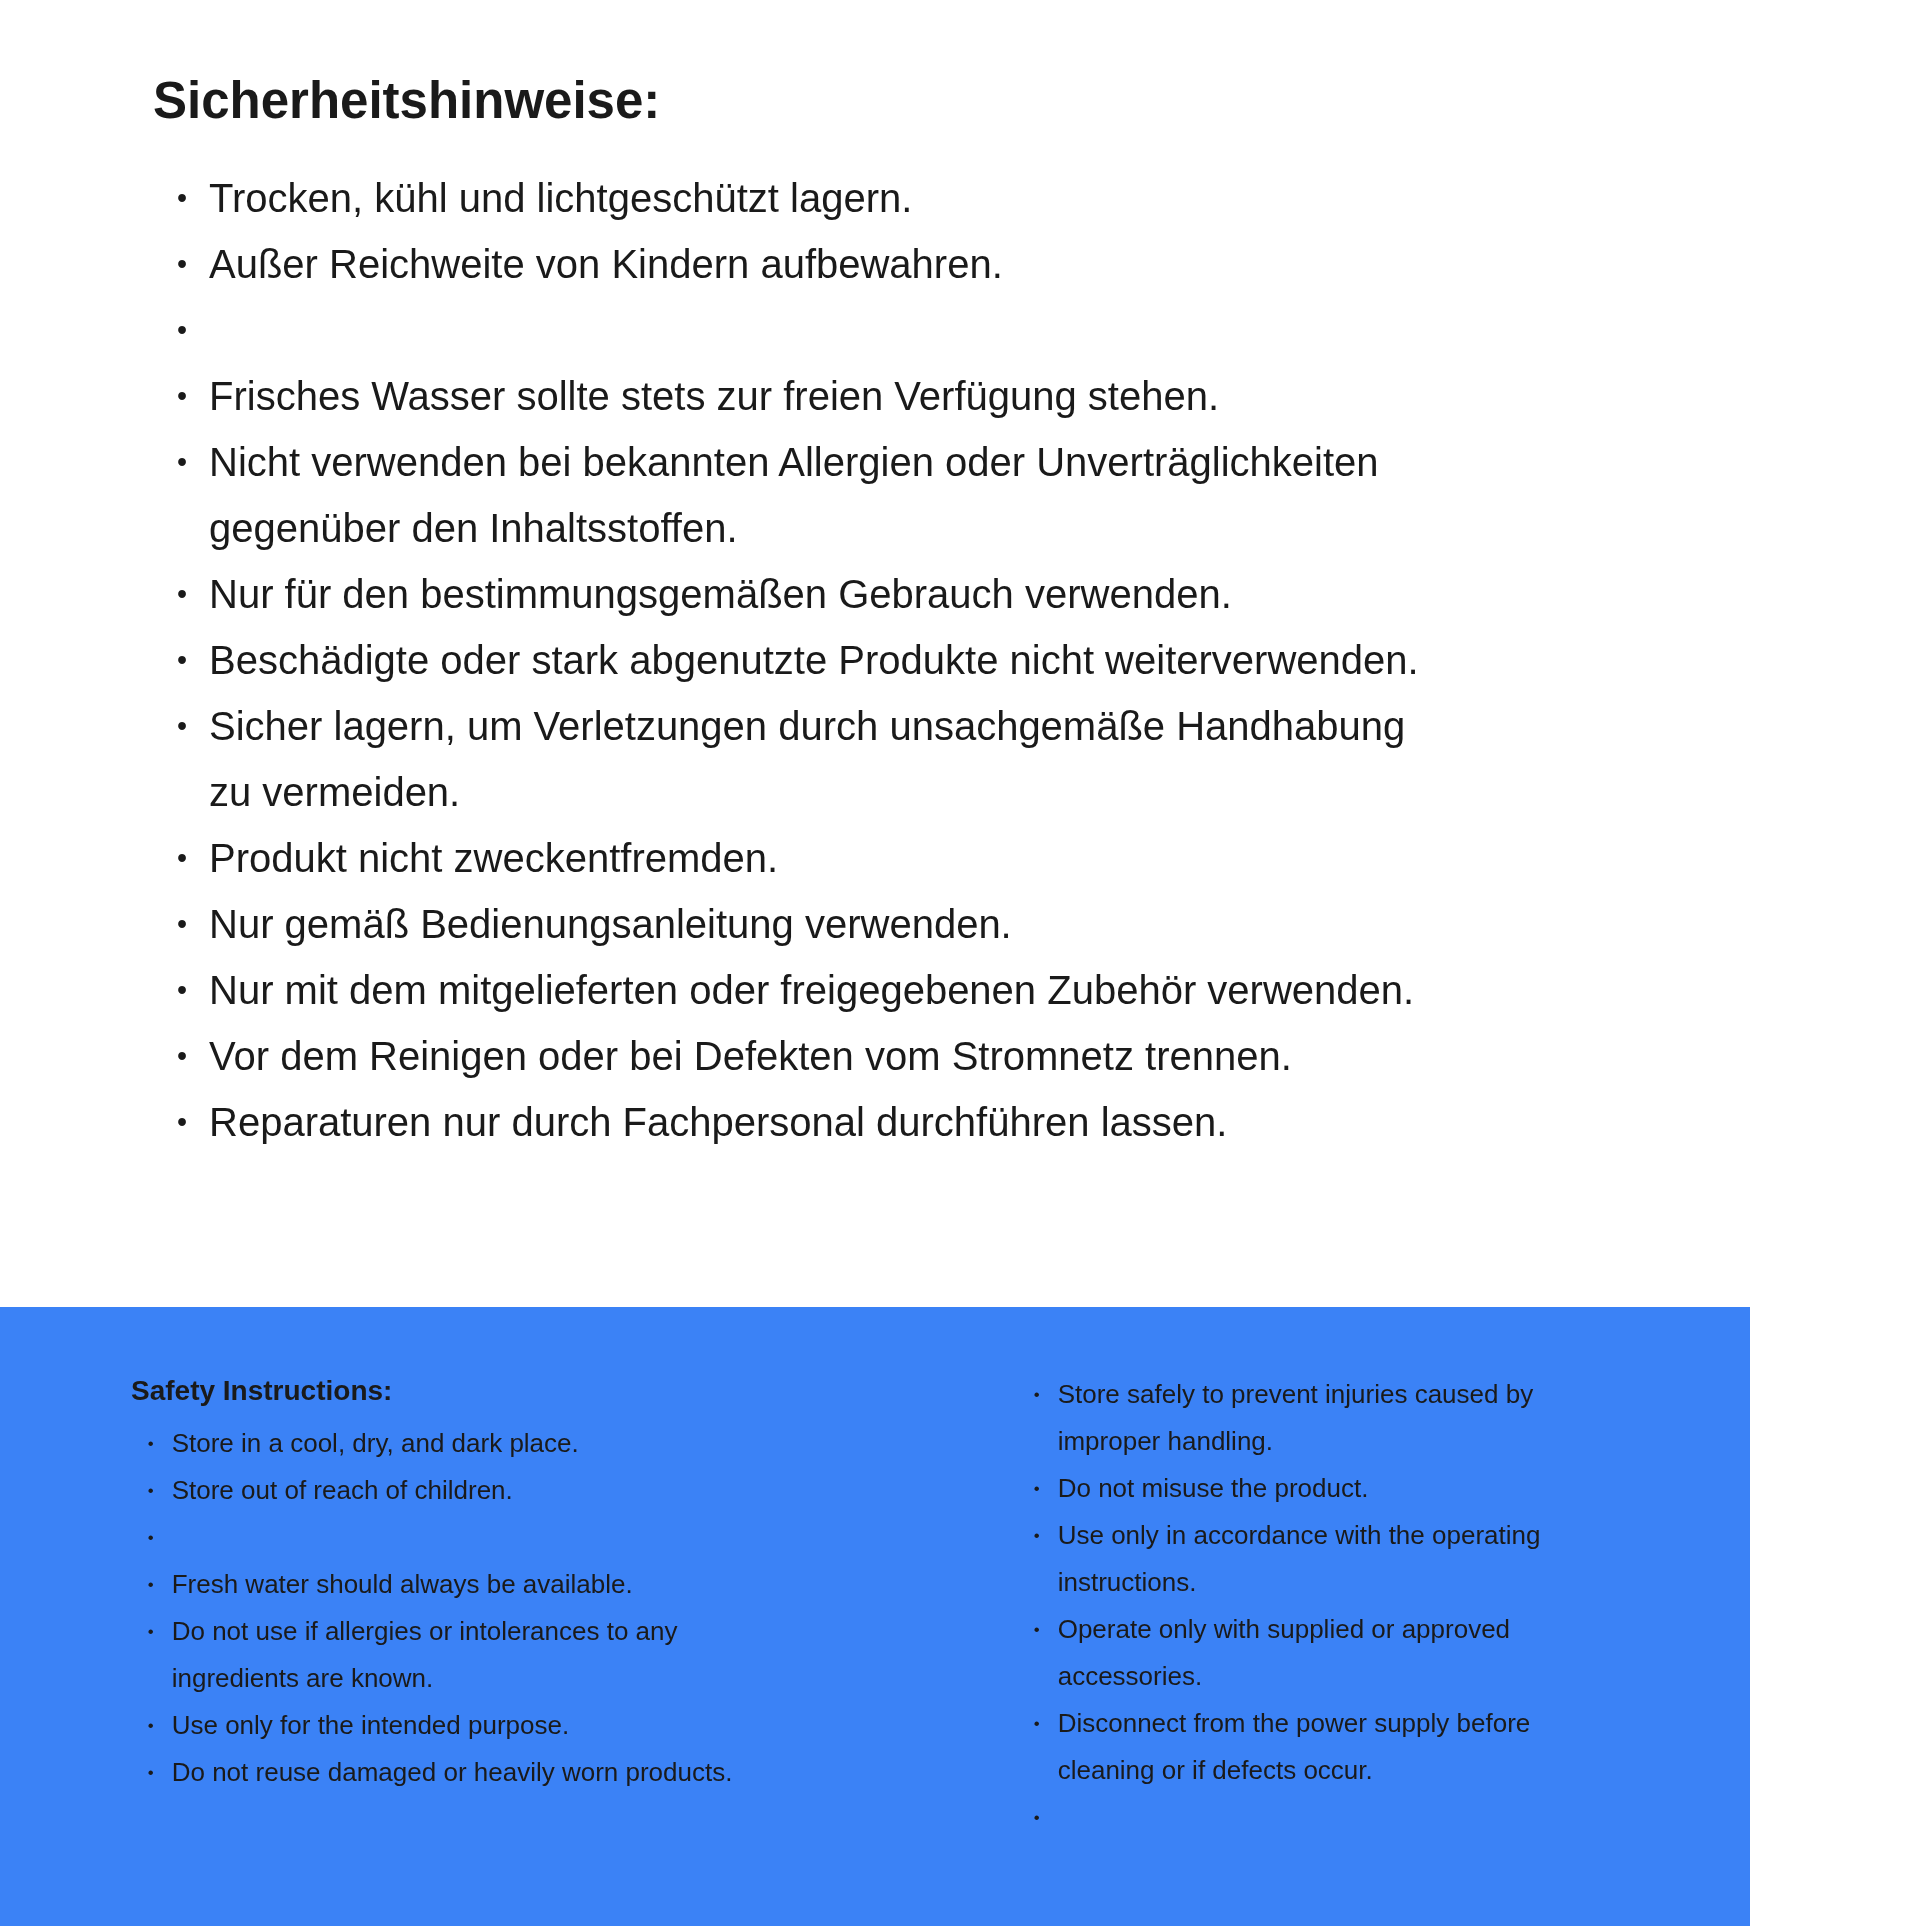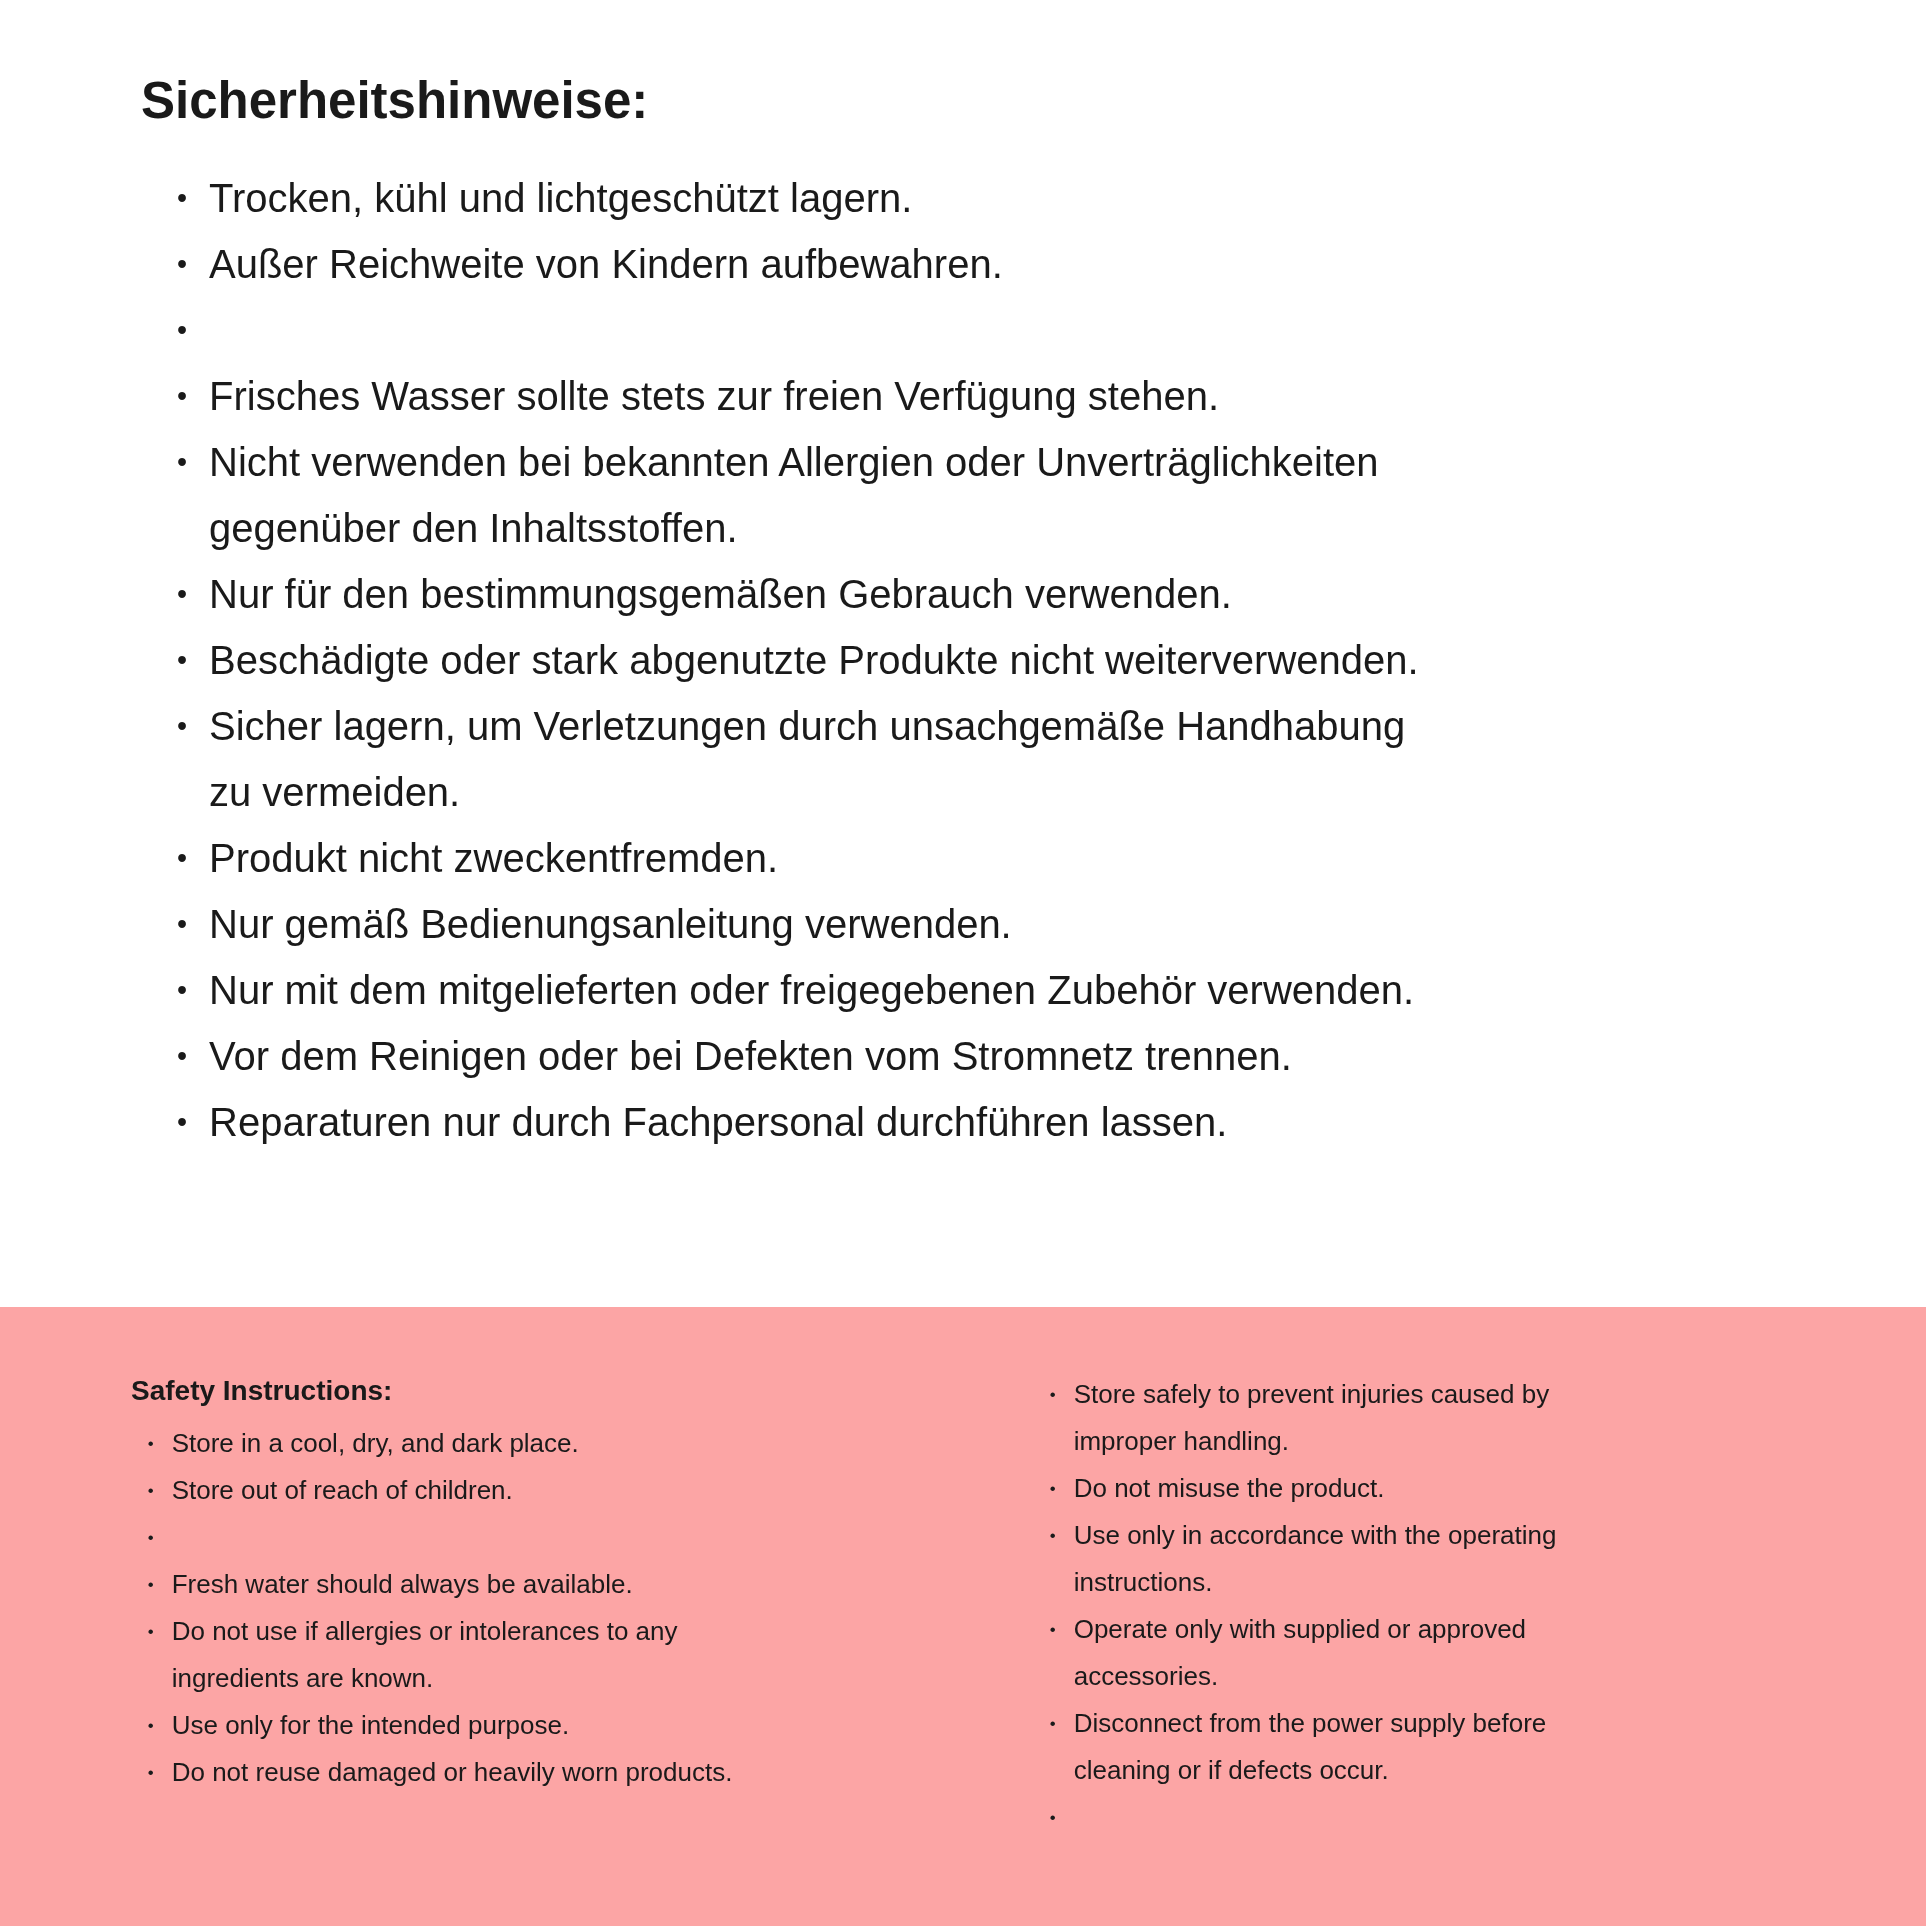--- a/index.html
+++ b/index.html
@@ -21,21 +21,21 @@
   .german-section {
     position: absolute;
     top: 0; left: 0;
     width: 1926px;
     height: 1307px;
     background: #ffffff;
     box-sizing: border-box;
     padding: 67px 96px 0 137px;
   }
   .german-heading {
-    margin: 0 0 31px 4px;
+    margin: 0 0 31px 16px;
     font-size: 51px;
     font-weight: 700;
     line-height: 67px;
     letter-spacing: 0px;
   }
   ul.bullet-list {
     list-style: none;
     margin: 0;
     padding: 0;
   }
@@ -53,27 +53,27 @@
     font-size: 0.72em;
     line-height: inherit;
   }
   .bullet-text {
     white-space: pre-line;
   }
   
   .english-section {
     position: absolute;
     top: 1307px; left: 0;
-    width: 1926px;
+    width: 1750px;
     height: 620px;
-    background: #fca5a5;
+    background: #3b82f6;
     box-sizing: border-box;
     padding: 64px 58px 0 131px;
     display: flex;
-    gap: 48px;
+    gap: 32px;
   }
   .english-left-column {
     flex: 0 0 854px;
   }
   .english-right-column {
     flex: 1 1 auto;
   }
   .english-heading {
     margin: 0 0 10.3px 0;
     font-size: 28px;

